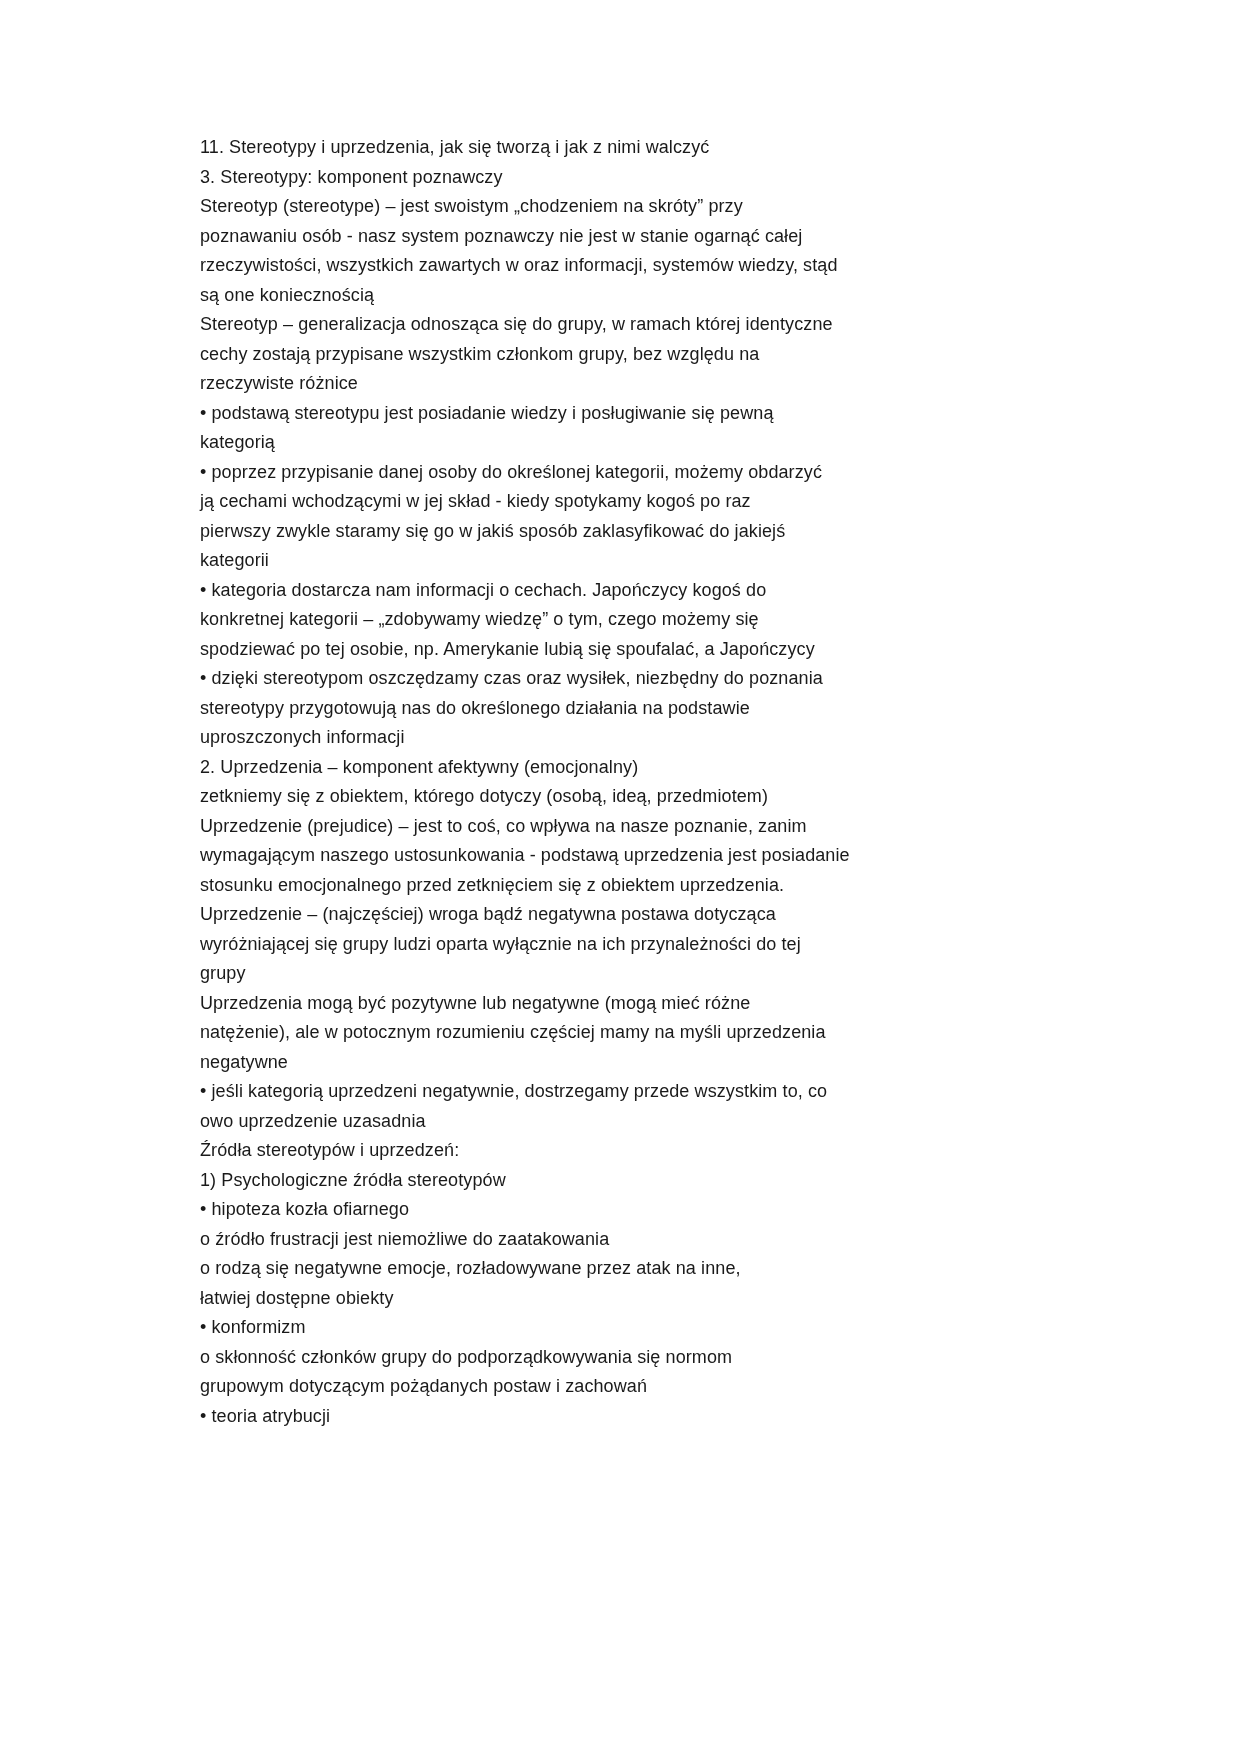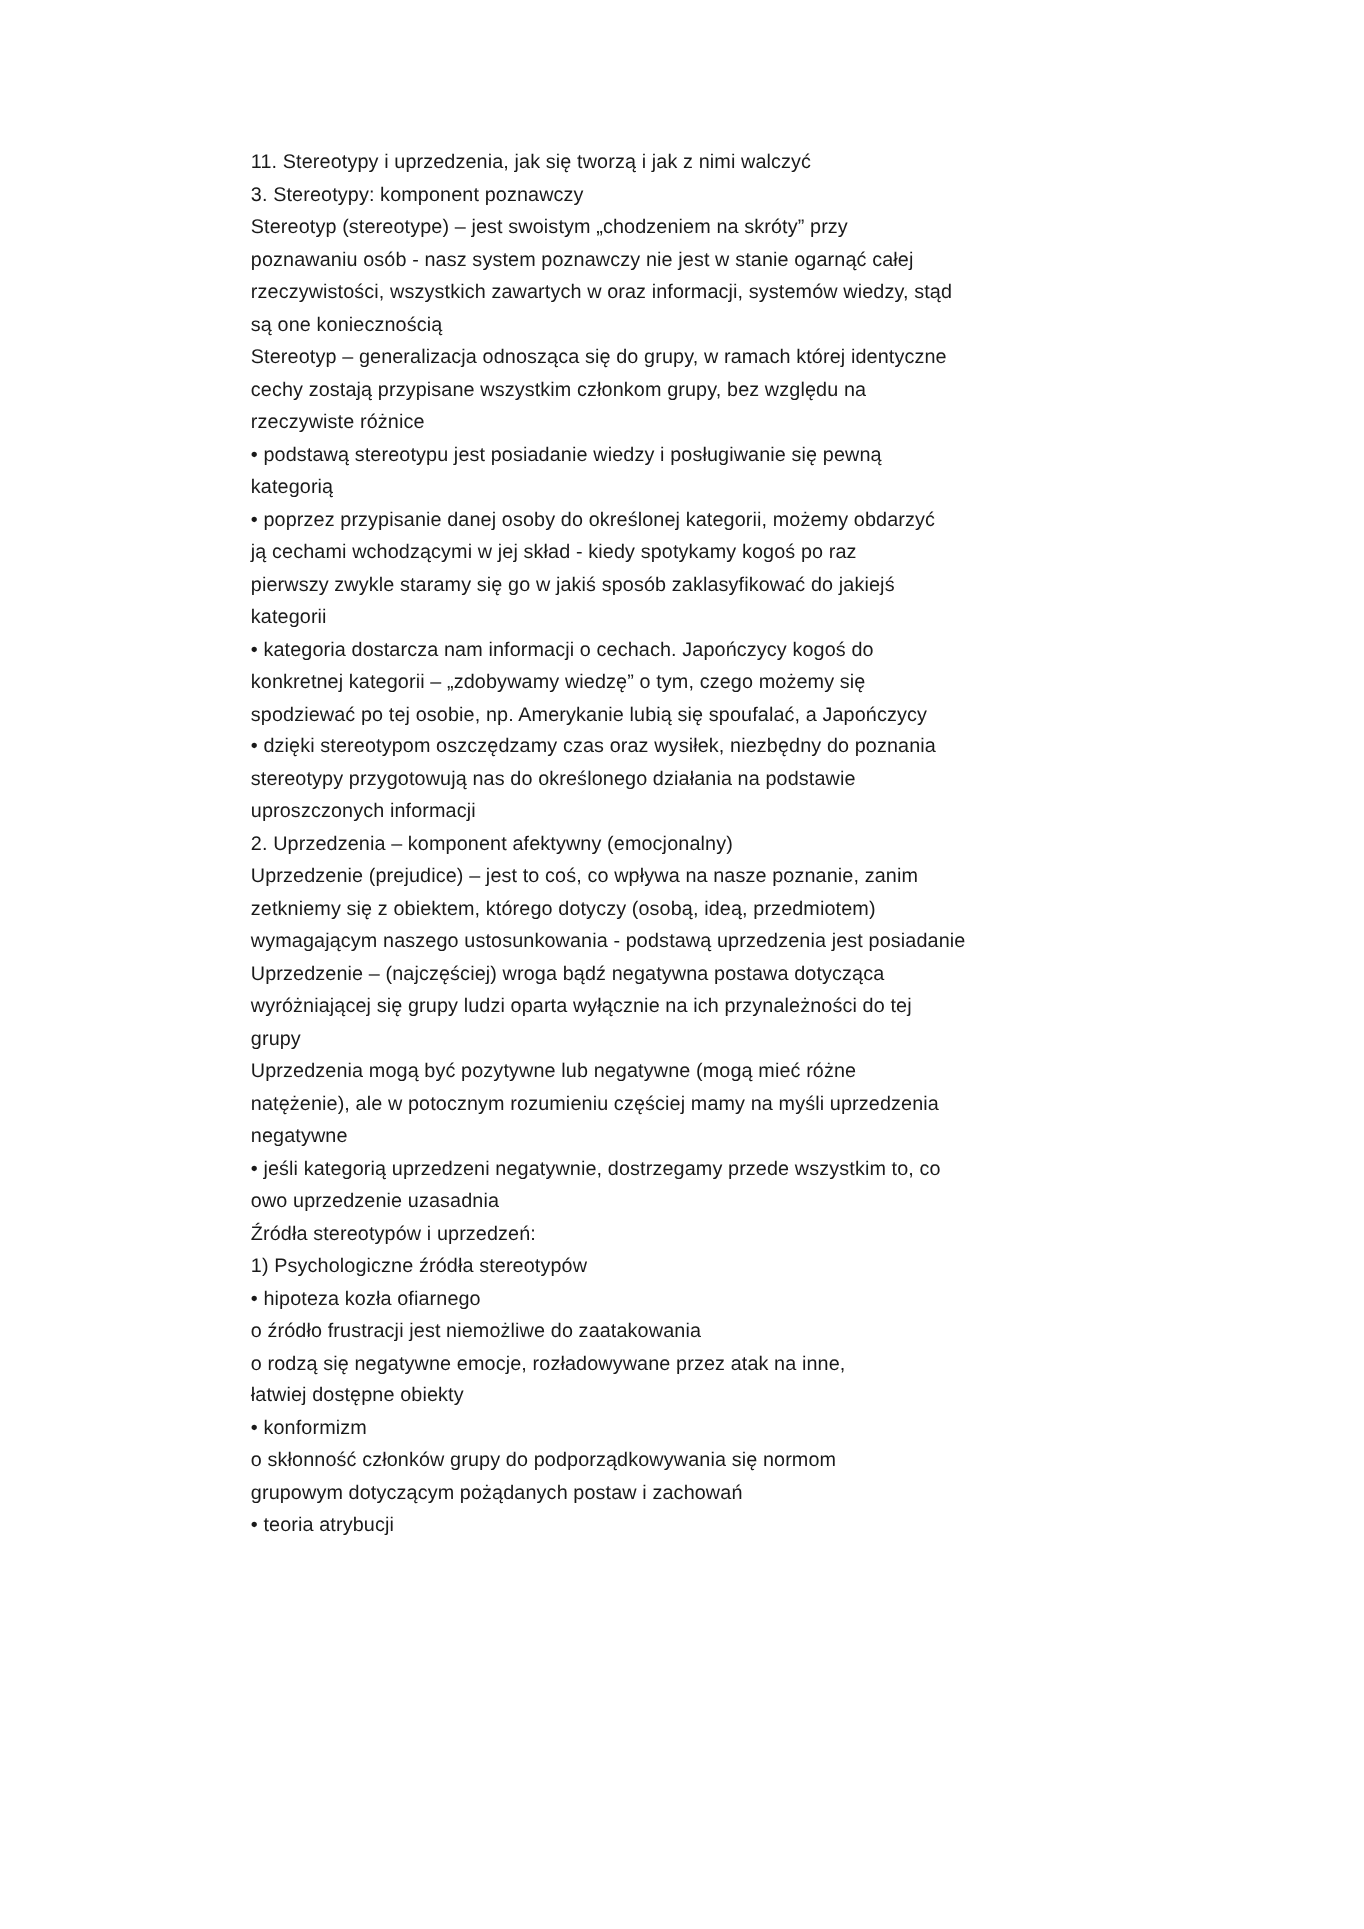--- a/index.html
+++ b/index.html
@@ -21,21 +21,20 @@
   .text-block {
     position: absolute;
     left: 200px;
     top: 133px;
     width: 720px;
     color: #1a1a1a;
     font-size: 18px;
     line-height: 29.5px;
     font-weight: 400;
     letter-spacing: 0.1px;
-    margin-left: 28px;
   }
   .line {
     white-space: pre-wrap;
     min-height: 29.5px;
   }
 </style>
 </head>
 <body>
 
 <div class="page">
@@ -55,23 +54,24 @@
       <div class="line">ją cechami wchodzącymi w jej skład - kiedy spotykamy kogoś po raz</div>
       <div class="line">pierwszy zwykle staramy się go w jakiś sposób zaklasyfikować do jakiejś</div>
       <div class="line">kategorii</div>
       <div class="line">• kategoria dostarcza nam informacji o cechach. Japończycy kogoś do</div>
       <div class="line">konkretnej kategorii – „zdobywamy wiedzę” o tym, czego możemy się</div>
       <div class="line">spodziewać po tej osobie, np. Amerykanie lubią się spoufalać, a Japończycy</div>
       <div class="line">• dzięki stereotypom oszczędzamy czas oraz wysiłek, niezbędny do poznania</div>
       <div class="line">stereotypy przygotowują nas do określonego działania na podstawie</div>
       <div class="line">uproszczonych informacji</div>
       <div class="line">2. Uprzedzenia – komponent afektywny (emocjonalny)</div>
+      <div class="line">zetkniemy się z obiektem, którego dotyczy (osobą, ideą, przedmiotem)</div>
       <div class="line">Uprzedzenie (prejudice) – jest to coś, co wpływa na nasze poznanie, zanim</div>
-      <div class="line">zetkniemy się z obiektem, którego dotyczy (osobą, ideą, przedmiotem)</div>
       <div class="line">wymagającym naszego ustosunkowania - podstawą uprzedzenia jest posiadanie</div>
+      <div class="line">stosunku emocjonalnego przed zetknięciem się z obiektem uprzedzenia.</div>
       <div class="line">Uprzedzenie – (najczęściej) wroga bądź negatywna postawa dotycząca</div>
       <div class="line">wyróżniającej się grupy ludzi oparta wyłącznie na ich przynależności do tej</div>
       <div class="line">grupy</div>
       <div class="line">Uprzedzenia mogą być pozytywne lub negatywne (mogą mieć różne</div>
       <div class="line">natężenie), ale w potocznym rozumieniu częściej mamy na myśli uprzedzenia</div>
       <div class="line">negatywne</div>
       <div class="line">• jeśli kategorią uprzedzeni negatywnie, dostrzegamy przede wszystkim to, co</div>
       <div class="line">owo uprzedzenie uzasadnia</div>
       <div class="line">Źródła stereotypów i uprzedzeń:</div>
       <div class="line">1) Psychologiczne źródła stereotypów</div>

